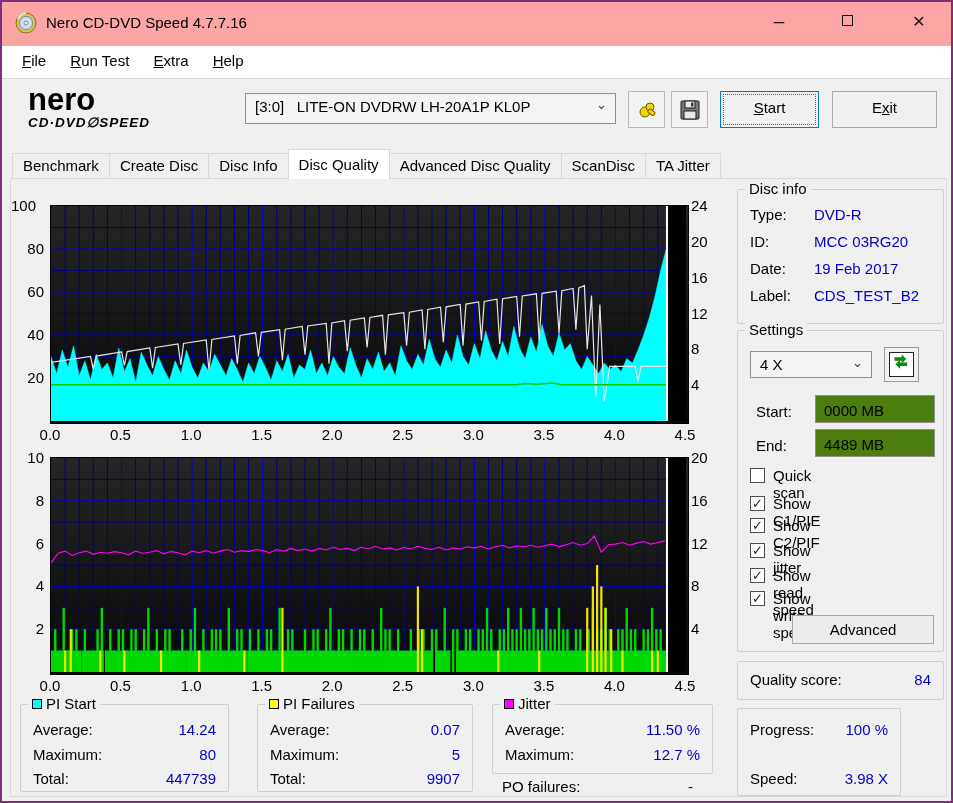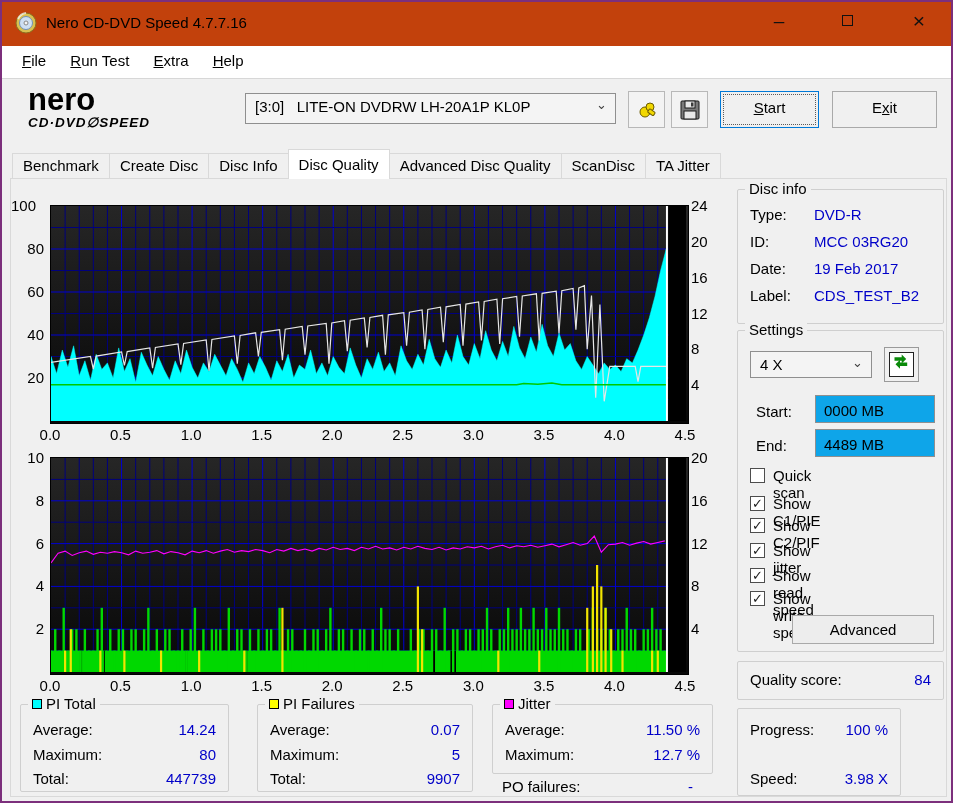--- a/index.html
+++ b/index.html
@@ -1,20 +1,20 @@
 <!DOCTYPE html>
 <html><head>
 <meta charset="utf-8">
 <style>
   html,body{margin:0;padding:0;background:#555;}
   *{box-sizing:border-box;}
   .window{position:relative;width:953px;height:803px;background:#f0f0f0;border:2px solid #7c2f7c;
     font-family:"Liberation Sans",sans-serif;font-size:15px;color:#000;overflow:hidden;}
   
-  .titlebar{position:absolute;left:0;top:0;width:100%;height:44px;background:#c2410c;}
+  .titlebar{position:absolute;left:0;top:0;width:100%;height:44px;background:#fca5a5;}
   .app-icon{position:absolute;left:13px;top:10px;width:22px;height:22px;}
   .title-text{position:absolute;left:44px;top:12px;font-size:15px;}
   .winbtn{position:absolute;top:0;width:46px;height:38px;text-align:center;line-height:38px;font-size:19px;font-weight:300;color:#111;cursor:default;}
   .winbtn.min{left:754px;} .winbtn.max{left:822px;} .winbtn.close{left:894px;font-size:21px;}
   .maxbox{display:inline-block;width:11px;height:11px;border:1px solid #111;vertical-align:middle;margin-top:-3px;}
   
   .menubar{position:absolute;left:0;top:44px;width:100%;height:33px;background:#fff;border-bottom:1px solid #d7d7d7;padding-left:10px;}
   .menu-item{display:inline-block;padding:6px 10px 0 10px;height:33px;}
   .menu-item u{text-decoration:underline;}
   
@@ -47,21 +47,21 @@
   .cw1 .plot{height:218px;}
   .tick{position:absolute;font-size:15px;color:#000;}
   
   .group{position:absolute;border:1px solid #cfcfcf;border-radius:2px;}
   .group-title{position:absolute;top:-10px;left:7px;background:#f0f0f0;padding:0 4px;}
   .legend-sq{display:inline-block;width:10px;height:10px;border:1px solid #000;vertical-align:middle;margin:-2px 4px 0 0;}
   .row{position:absolute;left:12px;right:12px;height:20px;}
   .row .lab{position:absolute;left:0;}
   .row .val{position:absolute;right:0;color:#0000c8;text-align:right;white-space:pre;}
   
-  .field{position:absolute;background:#0ea5e9;border:1px solid #8f8f8f;padding:3px 8px 0 8px;font-size:15px;font-family:"Liberation Sans",sans-serif;color:#000;}
+  .field{position:absolute;background:#4d7c0f;border:1px solid #8f8f8f;padding:3px 8px 0 8px;font-size:15px;font-family:"Liberation Sans",sans-serif;color:#000;}
   .speed-combo{left:12px;top:20px;width:122px;height:27px;}
   .refresh-btn{position:absolute;left:146px;top:16px;width:35px;height:35px;background:#f0f0f0;border:1px solid #9a9a9a;}
   .refresh-inner{position:absolute;left:4px;top:4px;width:25px;height:25px;background:#fff;border:1px solid #222;}
   .cbrow{position:absolute;left:12px;height:20px;}
   .cbbox{position:absolute;left:0;top:1px;width:15px;height:15px;background:#fff;border:1px solid #4d4d4d;font-size:13px;line-height:14px;text-align:center;color:#1a1a1a;}
   .cblab{position:absolute;left:23px;top:0;}
   .adv-btn{position:absolute;left:54px;top:284px;width:142px;height:29px;background:#ededed;border:1px solid #a9a9a9;text-align:center;padding-top:5px;}
 </style>
 </head>
 <body>
@@ -540,21 +540,21 @@
           <span class="lab">Progress:</span>
           <span class="val">100 %</span>
         </div>
       <div class="row" style="top:61px;">
           <span class="lab">Speed:</span>
           <span class="val">3.98 X</span>
         </div>
     </div>
 
     <div class="group" style="left:9px;top:525px;width:209px;height:88px;">
-      <span class="group-title"><span class="legend-sq" style="background:#00ffff;"></span><span>PI Total</span></span>
+      <span class="group-title"><span class="legend-sq" style="background:#00ffff;"></span><span>PI Start</span></span>
       <div class="row" style="top:16px;">
           <span class="lab">Average:</span>
           <span class="val">14.24</span>
         </div>
       <div class="row" style="top:41px;">
           <span class="lab">Maximum:</span>
           <span class="val">80</span>
         </div>
       <div class="row" style="top:65px;">
           <span class="lab">Total:</span>

